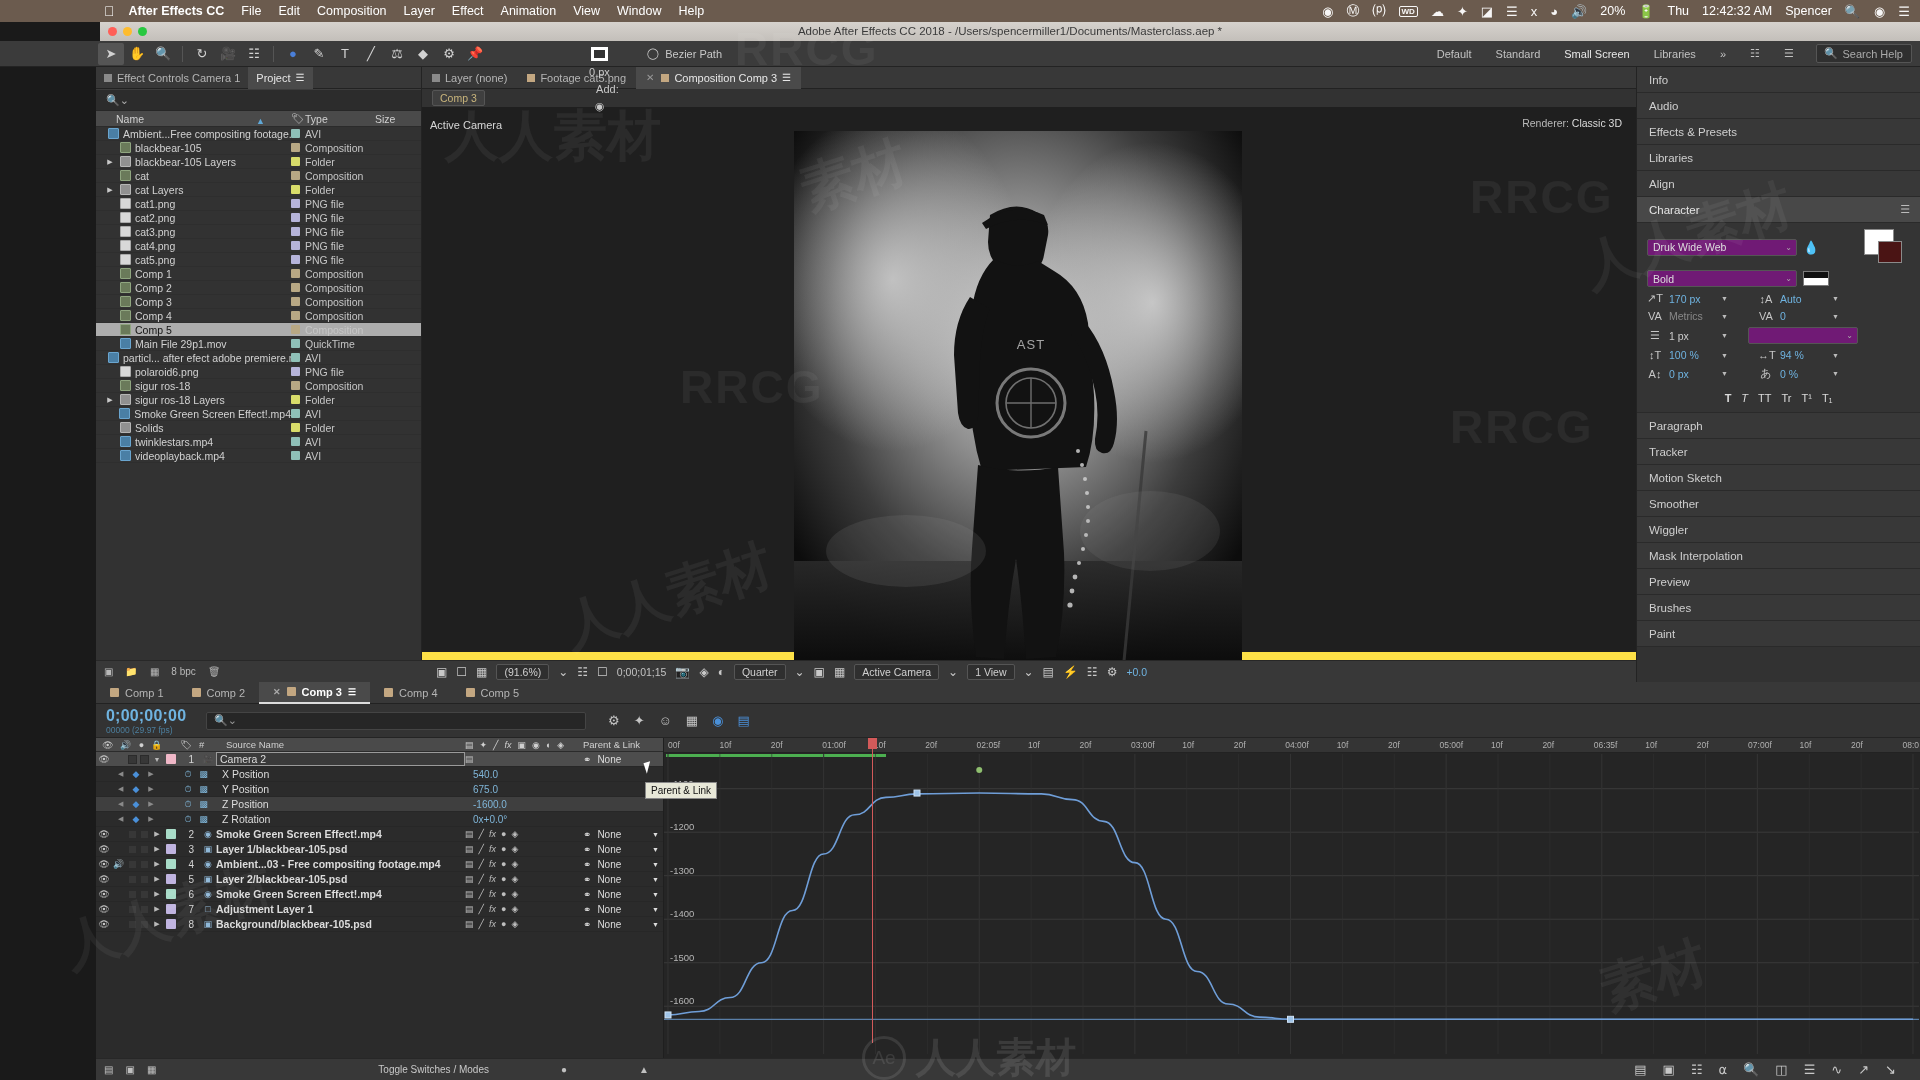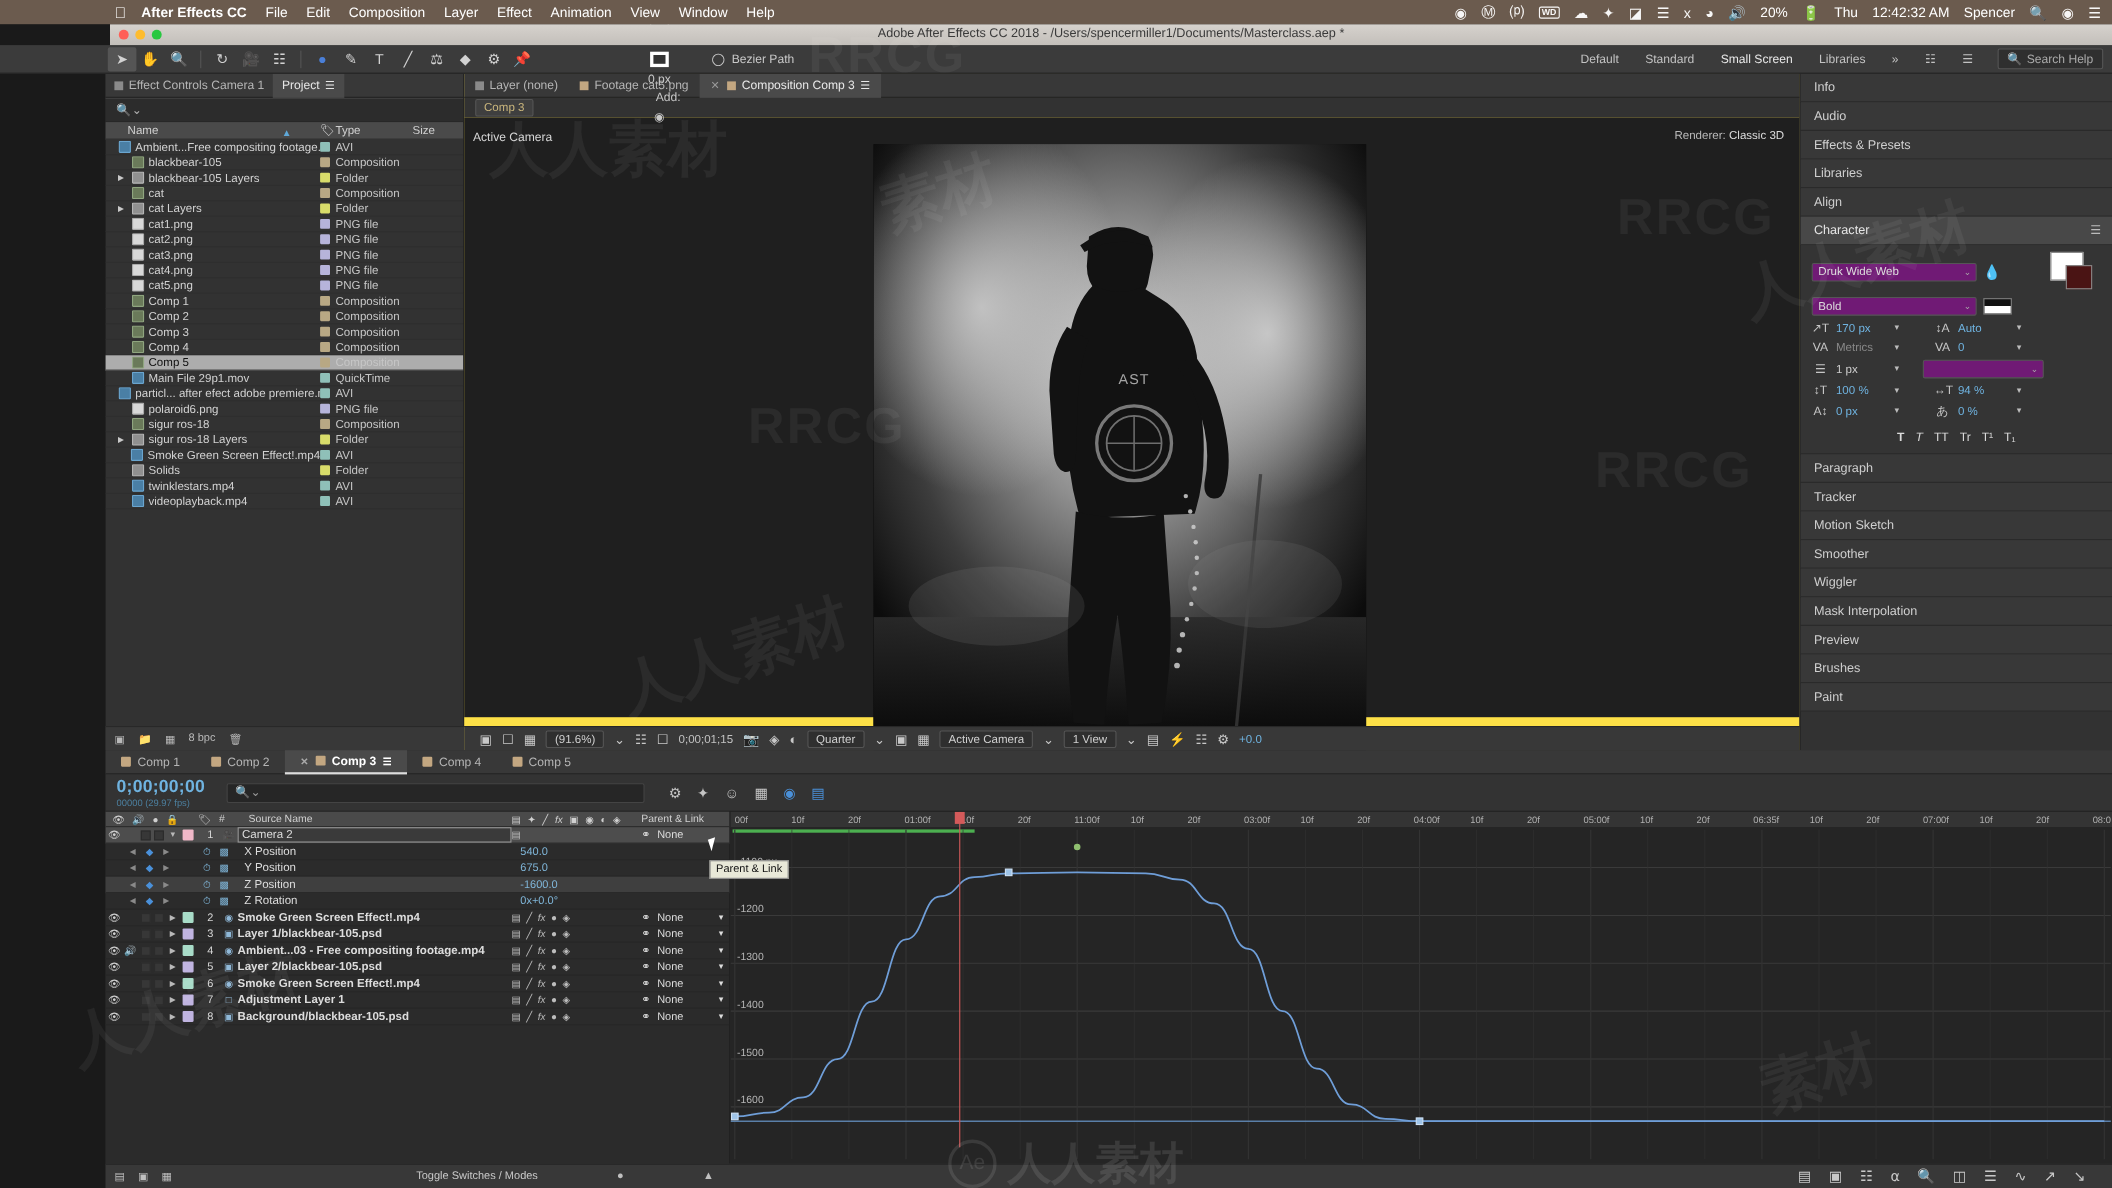--- a/index.html
+++ b/index.html
@@ -1260,21 +1260,21 @@
     </div>
 
     <div class="graphpane">
       <div class="ruler" id="ruler">
           <span class="tick" style="left: 4px;">00f</span>
           <span class="tick" style="left: 55.4344px;">10f</span>
           <span class="tick" style="left: 106.869px;">20f</span>
           <span class="tick" style="left: 158.303px;">01:00f</span>
           <span class="tick" style="left: 209.738px;">10f</span>
           <span class="tick" style="left: 261.172px;">20f</span>
-          <span class="tick" style="left: 312.607px;">11:00f</span>
+          <span class="tick" style="left: 312.607px;">02:05f</span>
           <span class="tick" style="left: 364.041px;">10f</span>
           <span class="tick" style="left: 415.475px;">20f</span>
           <span class="tick" style="left: 466.91px;">03:00f</span>
           <span class="tick" style="left: 518.344px;">10f</span>
           <span class="tick" style="left: 569.779px;">20f</span>
           <span class="tick" style="left: 621.213px;">04:00f</span>
           <span class="tick" style="left: 672.648px;">10f</span>
           <span class="tick" style="left: 724.082px;">20f</span>
           <span class="tick" style="left: 775.516px;">05:00f</span>
           <span class="tick" style="left: 826.951px;">10f</span>

